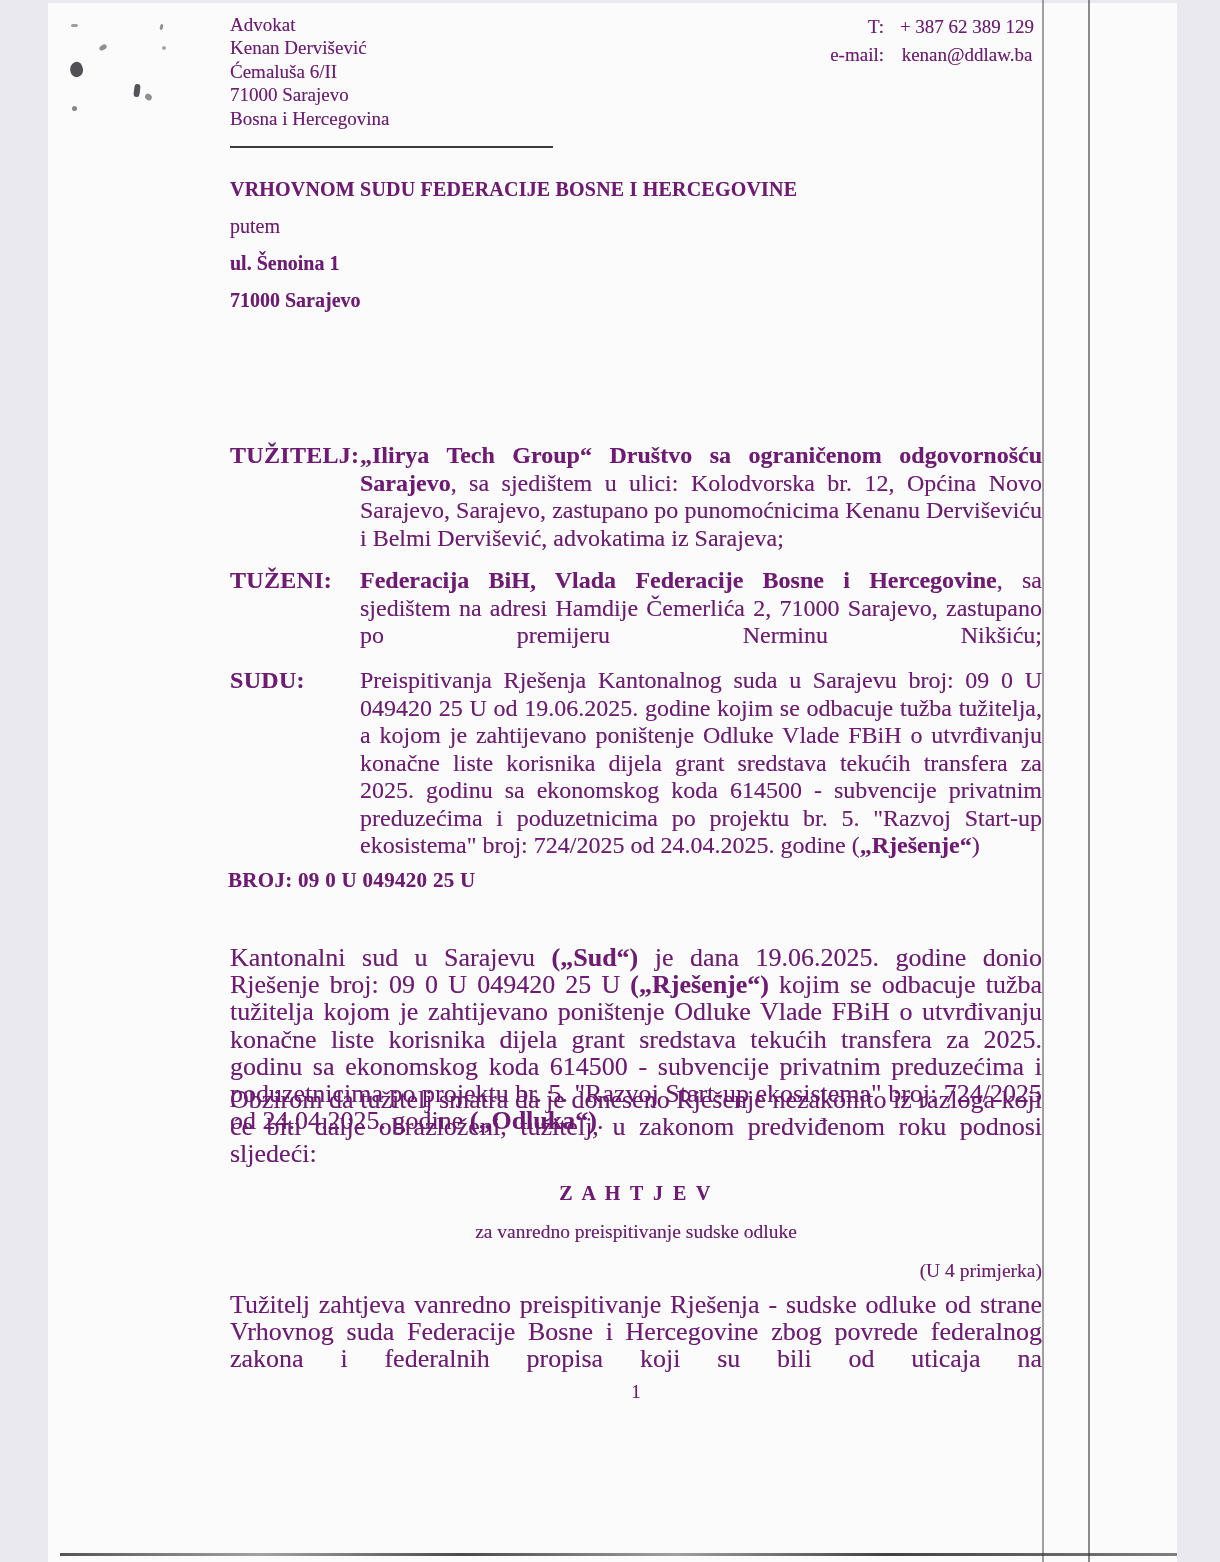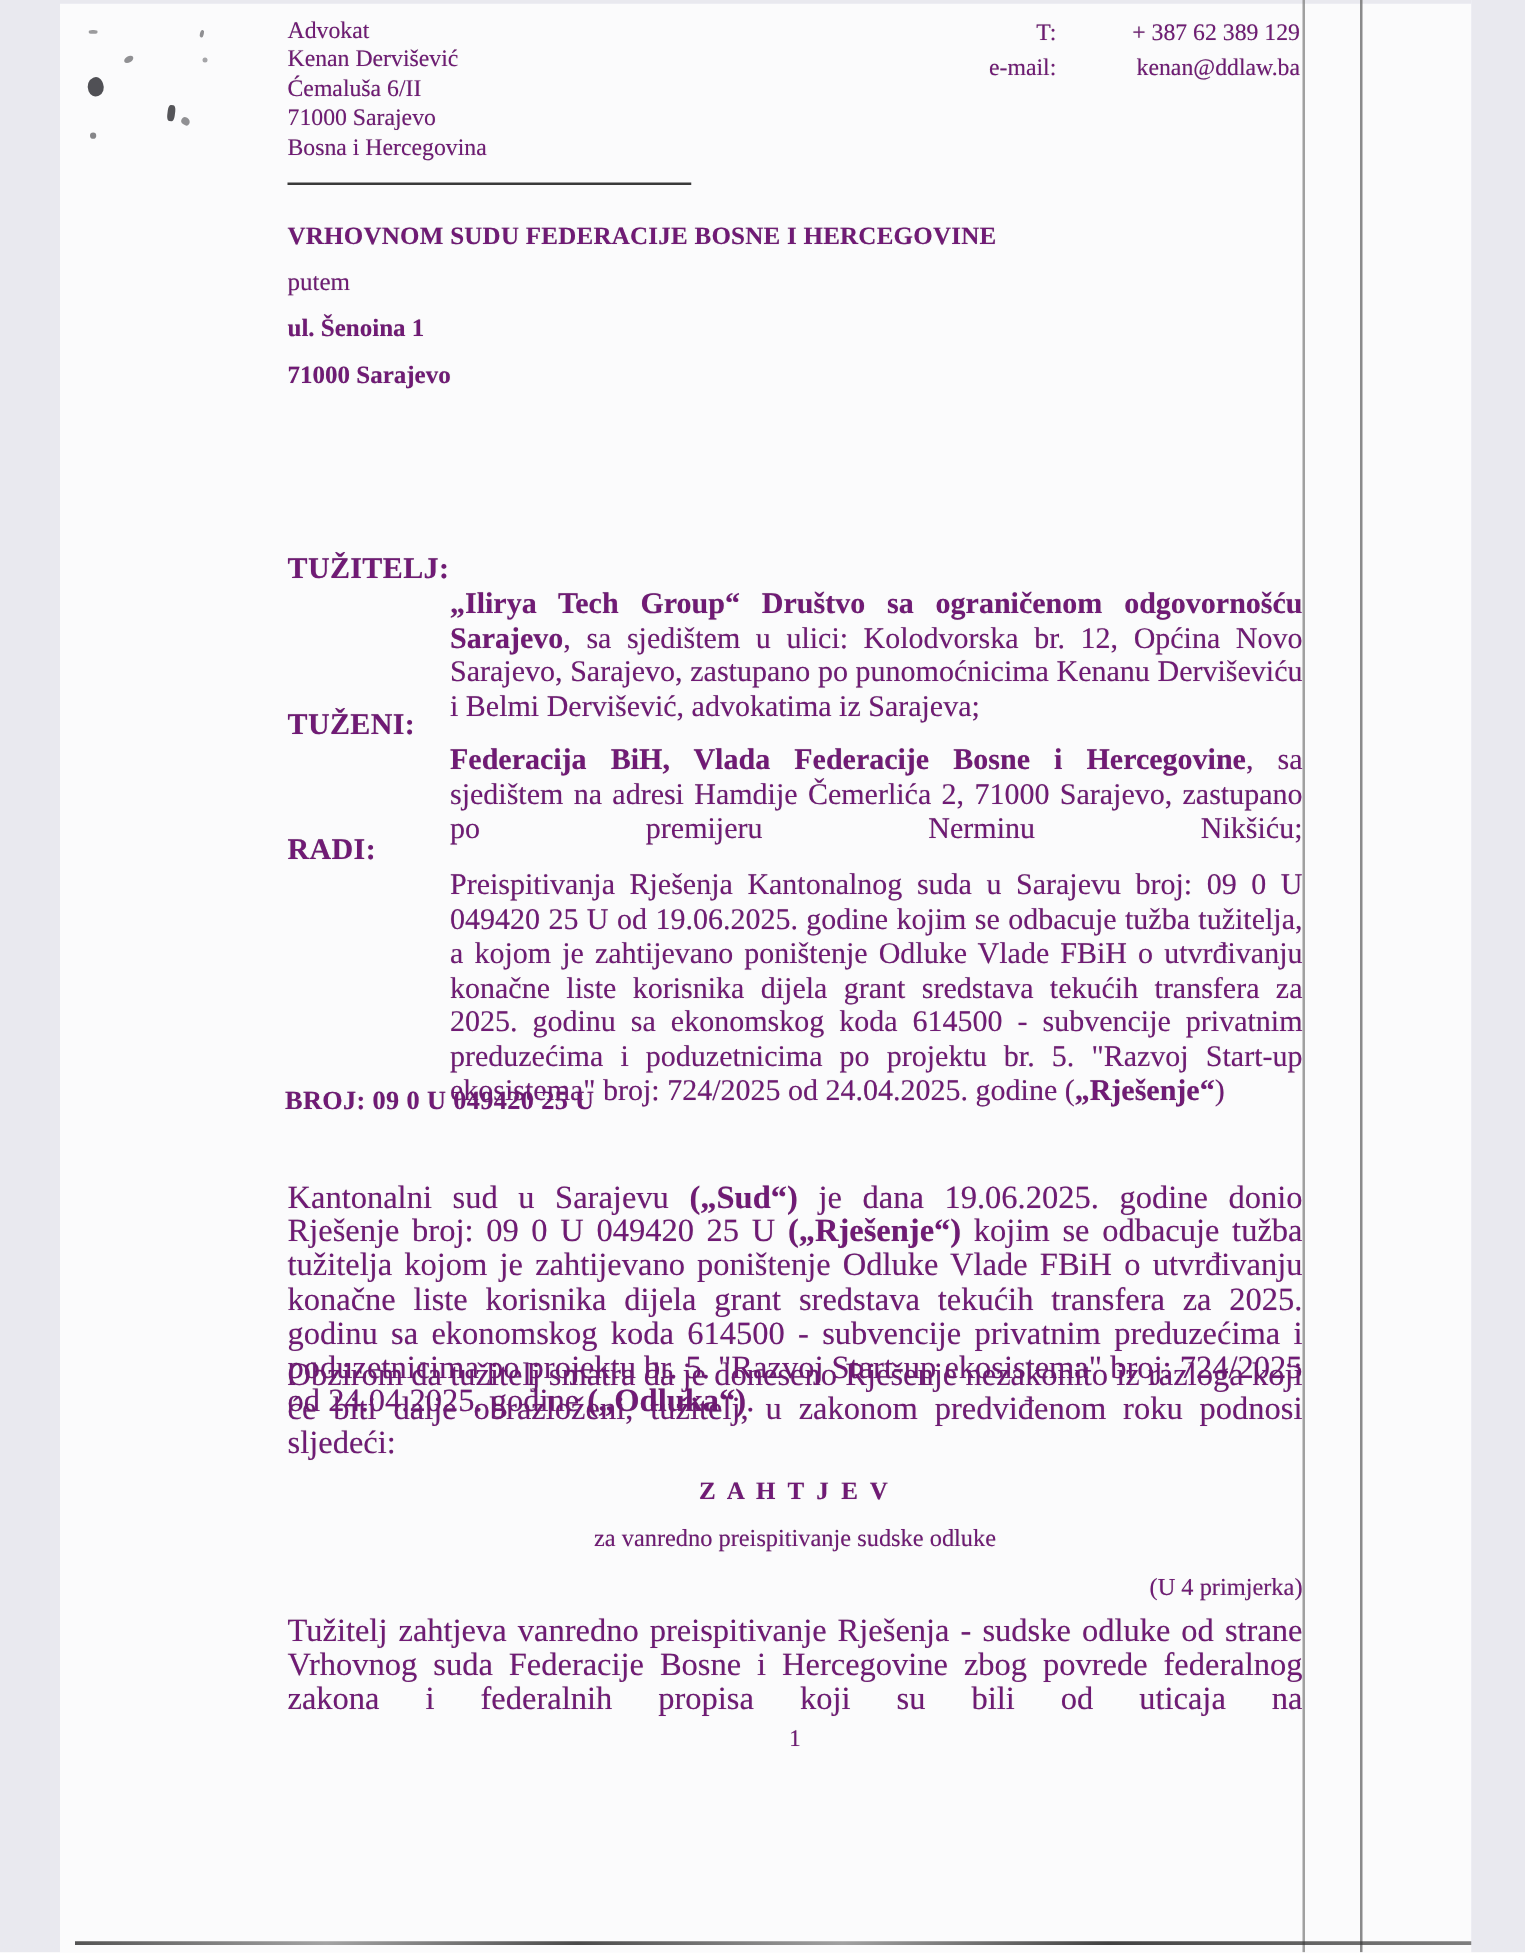--- a/index.html
+++ b/index.html
@@ -17,32 +17,32 @@
   .vline { position:absolute; top:0; height:100%; }
   .abs { position:absolute; }
   .b { font-weight:bold; }
   .justify { text-align:justify; }
   .justify-last { text-align:justify; text-align-last:justify; }
 
   .letterhead { left:230px; top:13px; font-size:19px; line-height:23.4px; }
   .contact { top:13px; right:180px; font-size:19px; line-height:27.5px; text-align:right; }
   .contact-row { display:flex; justify-content:flex-end; }
   .contact-label { margin-right:10px; }
-  .contact-value { width:146px; text-align:right;margin-left:39px; }
+  .contact-value { width:146px; text-align:center; }
 
   .separator { left:230px; top:146px; width:323px; height:2px; background:#3a3a3a; }
 
   .addressee { left:230px; top:178px; font-size:20px; }
   .addressee > div { margin-bottom:15px; line-height:22px; }
   .addr-main { font-weight:bold; letter-spacing:0.2px; }
   .addr-bold { font-weight:bold; }
 
   .party { left:230px; width:812px; display:flex; font-size:24px; line-height:27.5px; }
   .party-label { width:130px; flex:0 0 130px; font-weight:bold; letter-spacing:0.3px; }
-  .party-text { flex:1;margin-top:28px; }
+  .party-text { flex:1; }
 
   .case-number { left:228px; top:868px; font-size:21px; font-weight:bold; letter-spacing:0.3px; }
 
   .para { left:230px; width:812px; font-size:26px; line-height:27.2px; }
 
   .request-title { left:230px; top:1182px; width:812px; text-align:center;
                    font-size:20px; font-weight:bold; letter-spacing:2.5px; }
   .request-subtitle { left:230px; top:1221px; width:812px; text-align:center;
                       font-size:19.5px; font-weight:normal; }
   .copies-note { left:230px; top:1260px; width:812px; text-align:right; font-size:19.5px; }
@@ -113,21 +113,21 @@
     <div class="party-label">TUŽITELJ:</div>
     <div class="party-text justify"><span class="b">„Ilirya Tech Group“ Društvo sa ograničenom odgovornošću Sarajevo</span><span>, sa sjedištem u ulici: Kolodvorska br. 12, Općina Novo Sarajevo, Sarajevo, zastupano po punomoćnicima Kenanu Derviševiću i Belmi Dervišević, advokatima iz Sarajeva;</span></div>
   </div>
 
   <div class="abs party txt" style="top:567px;">
     <div class="party-label">TUŽENI:</div>
     <div class="party-text justify-last"><span class="b">Federacija BiH, Vlada Federacije Bosne i Hercegovine</span><span>, sa sjedištem na adresi Hamdije Čemerlića 2, 71000 Sarajevo, zastupano po premijeru Nerminu Nikšiću;</span></div>
   </div>
 
   <div class="abs party txt" style="top:667px;">
-    <div class="party-label">RADI:</div>
+    <div class="party-label">SUDU:</div>
     <div class="party-text justify"><span>Preispitivanja Rješenja Kantonalnog suda u Sarajevu broj: 09 0 U 049420 25 U od 19.06.2025. godine kojim se odbacuje tužba tužitelja, a kojom je zahtijevano poništenje Odluke Vlade FBiH o utvrđivanju konačne liste korisnika dijela grant sredstava tekućih transfera za 2025. godinu sa ekonomskog koda 614500 - subvencije privatnim preduzećima i poduzetnicima po projektu br. 5. "Razvoj Start-up ekosistema" broj: 724/2025 od 24.04.2025. godine (</span><span class="b">„Rješenje“</span><span>)</span></div>
   </div>
 
   <div class="abs case-number txt">BROJ: 09 0 U 049420 25 U</div>
 
   <div class="abs para justify txt" style="top:944px;"><span>Kantonalni sud u Sarajevu </span><span class="b">(„Sud“)</span><span> je dana 19.06.2025. godine donio Rješenje broj: 09 0 U 049420 25 U </span><span class="b">(„Rješenje“)</span><span> kojim se odbacuje tužba tužitelja kojom je zahtijevano poništenje Odluke Vlade FBiH o utvrđivanju konačne liste korisnika dijela grant sredstava tekućih transfera za 2025. godinu sa ekonomskog koda 614500 - subvencije privatnim preduzećima i poduzetnicima po projektu br. 5. "Razvoj Start-up ekosistema" broj: 724/2025 od 24.04.2025. godine </span><span class="b">(„Odluka“)</span><span>.</span></div>
 
   <div class="abs request-title txt">Z A H T J E V</div>
 
   <div class="abs para justify txt" style="top:1086px;"><span>Obzirom da tužitelj smatra da je doneseno Rješenje nezakonito iz razloga koji će biti dalje obrazloženi, tužitelj, u zakonom predviđenom roku podnosi sljedeći:</span></div>

